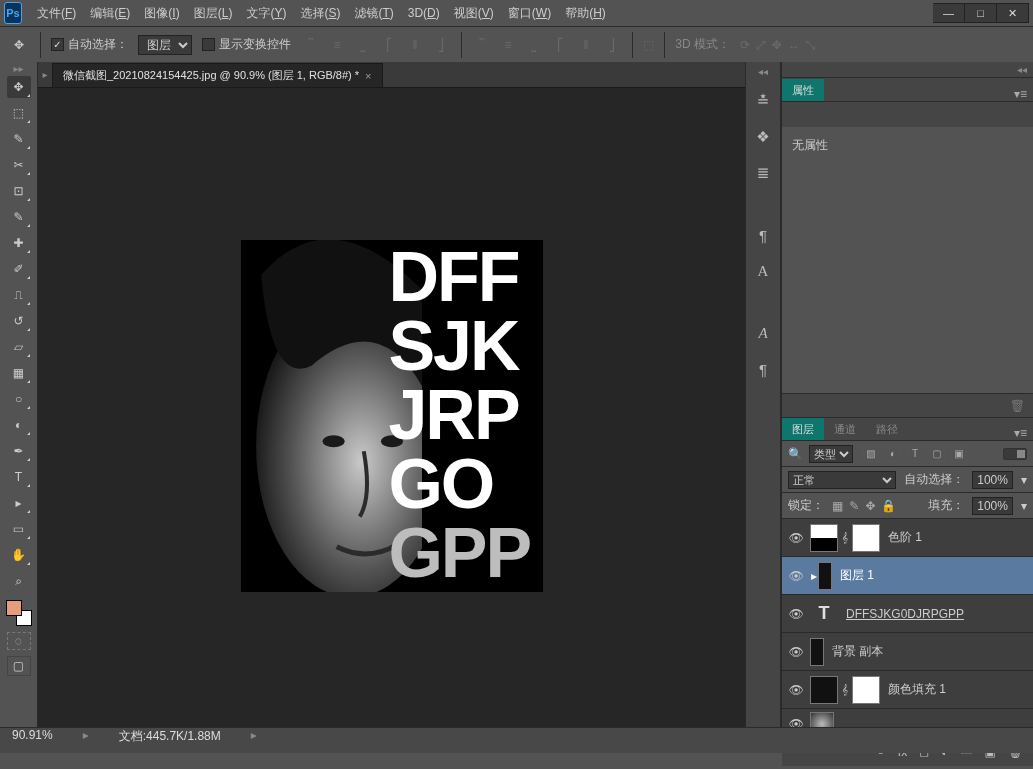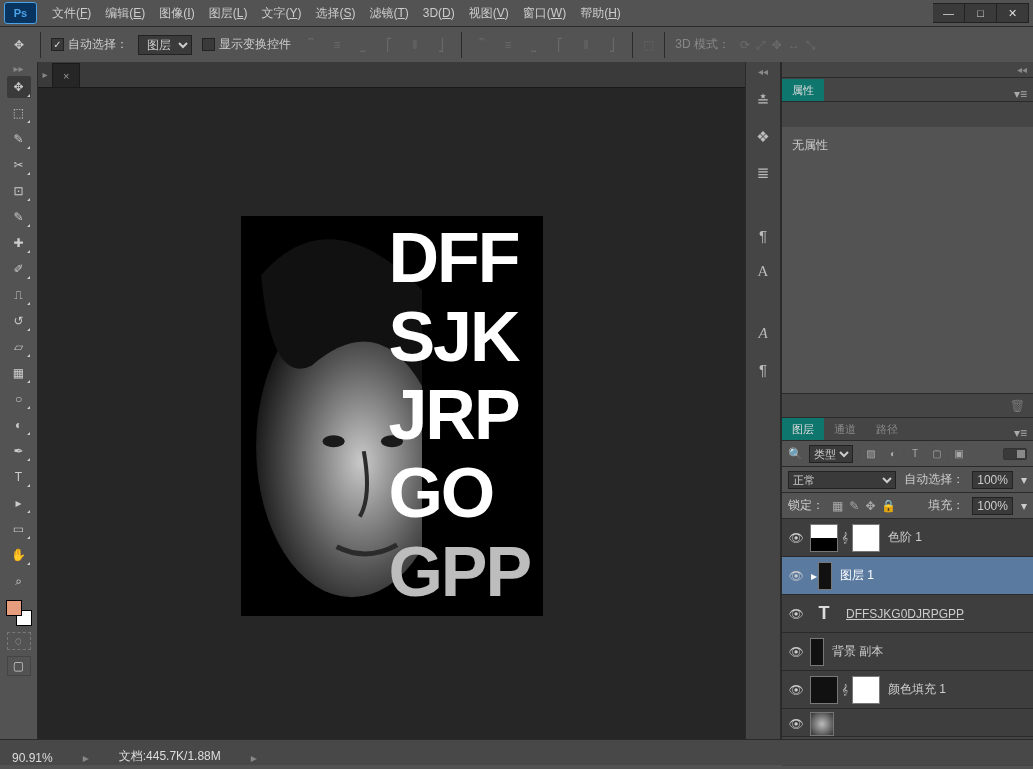--- a/index.html
+++ b/index.html
@@ -1,20 +1,20 @@
 <!DOCTYPE html>
 <html><head>
 <meta charset="utf-8">
 <style>
 * { margin:0; padding:0; box-sizing:border-box; font-family:"Microsoft YaHei",Tahoma,sans-serif; user-select:none; }
 body { width:1033px; height:769px; background:#535353; overflow:hidden; font-size:12px; color:#ccc; }
 
 
 #menubar { height:26px; background:#535353; display:flex; align-items:center; padding:0 4px; }
-#menubar .ps { width:33px;height:22px;background:#0a3460;border:1px solid #4aa3e6;border-radius:3px;color:#4aa3e6;font-weight:bold;font-size:11px;display:flex;align-items:center;justify-content:center;margin-right:8px; }
+#menubar .ps { width:18px;height:22px;background:#0a3460;border:1px solid #4aa3e6;border-radius:3px;color:#4aa3e6;font-weight:bold;font-size:11px;display:flex;align-items:center;justify-content:center;margin-right:8px; }
 #menubar .mi { padding:0 7px; line-height:26px; cursor:default; }
 #menubar .mi .h { text-decoration:underline; }
 #winctl { margin-left:auto; display:flex; background:#3a3a3a; }
 #winctl div { width:32px;height:20px;display:flex;align-items:center;justify-content:center;color:#ddd;border:1px solid #222;border-left:none;font-size:11px; }
 
 
 #optbar { height:36px; background:#535353; border-top:1px solid #2a2a2a; display:flex; align-items:center; padding-left:8px; gap:10px; }
 #optbar .vsep { width:1px; height:26px; background:#2a2a2a; }
 #optbar .movesel{ width:22px;height:22px;display:flex;align-items:center;justify-content:center; }
 #optbar .chk { width:13px;height:13px;border:1px solid #222;background:#3a3a3a;margin-right:4px;display:inline-flex;align-items:center;justify-content:center; }
@@ -42,21 +42,21 @@
 #toolbox .qm{width:24px;height:18px;border:1px dashed #777;margin:6px 0;display:flex;align-items:center;justify-content:center;}
 #toolbox .sm{width:24px;height:20px;border:1px solid #444;margin-bottom:4px;display:flex;align-items:center;justify-content:center;}
 
 
 #docarea { flex:1; background:#262626; display:flex; flex-direction:column; position:relative; }
 #tabbar { height:26px; background:#3a3a3a; display:flex; align-items:flex-end; border-bottom:1px solid #1a1a1a;}
 #tabbar .collapse{width:14px;text-align:center;color:#888;font-size:10px;align-self:center;}
 #tabbar .tab { height:24px; background:#262626; border-top:1px solid #1a1a1a;border-left:1px solid #1a1a1a;border-right:1px solid #1a1a1a; padding:0 10px; display:flex; align-items:center; gap:6px; font-size:11px; color:#e0e0e0;}
 #tabbar .tab .x{color:#999;}
 #canvaswrap { flex:1; display:flex; align-items:center; justify-content:center; position:relative; overflow:hidden;}
-#artwork { width:302px; height:400px; background:#000; position:relative; overflow:hidden; }
+#artwork { width:302px; height:352px; background:#000; position:relative; overflow:hidden; }
 #face { position:absolute; left:0; top:0; bottom:0; width:60%; }
 #face svg{width:100%;height:100%;}
 #letters { position:absolute; right:0; top:0; bottom:0; width:55%; display:flex; flex-direction:column; justify-content:space-around; align-items:flex-start; padding:4px 0; }
 #letters span { font-size:70px; font-weight:700; color:#fff; letter-spacing:-2px; line-height:0.9; white-space:nowrap; transform:translateX(12px); font-family:Arial,Helvetica,sans-serif;}
 #letters span:nth-child(5){ color:#bdbdbd; }
 
 
 #iconstrip { width:36px; background:#454545; border-left:1px solid #2a2a2a; border-right:1px solid #2a2a2a; padding-top:4px; display:flex; flex-direction:column; align-items:center; gap:12px; }
 #iconstrip .collapse{color:#888;font-size:10px;}
 #iconstrip .pi { width:24px;height:24px;display:flex;align-items:center;justify-content:center;color:#bbb;font-size:15px; }
@@ -99,21 +99,21 @@
 .layer .thumb.adj{background:linear-gradient(to bottom,#fff 50%,#000 50%);}
 .layer .thumb.blackimg{background:#111;}
 .layer .thumb.narrow{width:14px;}
 .layer .link{width:10px;text-align:center;color:#ccc;font-size:10px;}
 .layer .name{margin-left:8px;}
 .layer .name.u{text-decoration:underline;}
 .layer .Ticon{width:28px;height:28px;display:flex;align-items:center;justify-content:center;font-size:18px;font-weight:bold;color:#ddd;}
 .layersfoot{height:30px;background:#454545;border-top:1px solid #2a2a2a;display:flex;align-items:center;justify-content:flex-end;gap:12px;padding:0 10px;color:#bbb;}
 
 
-#status { position:absolute; left:0; right:0; bottom:4px; height:26px; background:#484848; border-top:1px solid #2a2a2a; display:flex; align-items:flex-end; padding:0 12px; font-size:12px; color:#ddd; gap:30px;}
+#status { position:absolute; left:0; right:0; bottom:16px; height:26px; background:#484848; border-top:1px solid #2a2a2a; display:flex; align-items:flex-start; padding:0 12px; font-size:12px; color:#ddd; gap:30px;}
 #status .sep{color:#888;}
 
 </style>
 </head>
 <body>
 
 <div id="menubar">
   <div class="ps">Ps</div>
   <div class="mi"><span>文件</span>(<span class="h">F</span>)</div>
   <div class="mi"><span>编辑</span>(<span class="h">E</span>)</div>
@@ -204,20 +204,21 @@
         <div class="bg"></div>
       </div>
     <div class="qm">◌</div>
     <div class="sm">▢</div>
   </div>
 
   <div id="docarea">
     <div id="tabbar">
       <div class="collapse">▸</div>
       <div class="tab">
+        <span>微信截图_20210824154425.jpg @ 90.9% (图层 1, RGB/8#) *</span>
         <span class="x">×</span>
       </div>
     </div>
     <div id="canvaswrap">
       <div id="artwork">
         <div id="face">
           <svg viewBox="0 0 180 400" preserveAspectRatio="xMidYMid slice">
             <defs>
               <radialGradient id="gskin" cx="55%" cy="55%" r="65%">
                 <stop offset="0%" stop-color="#c9c9c9"></stop>

